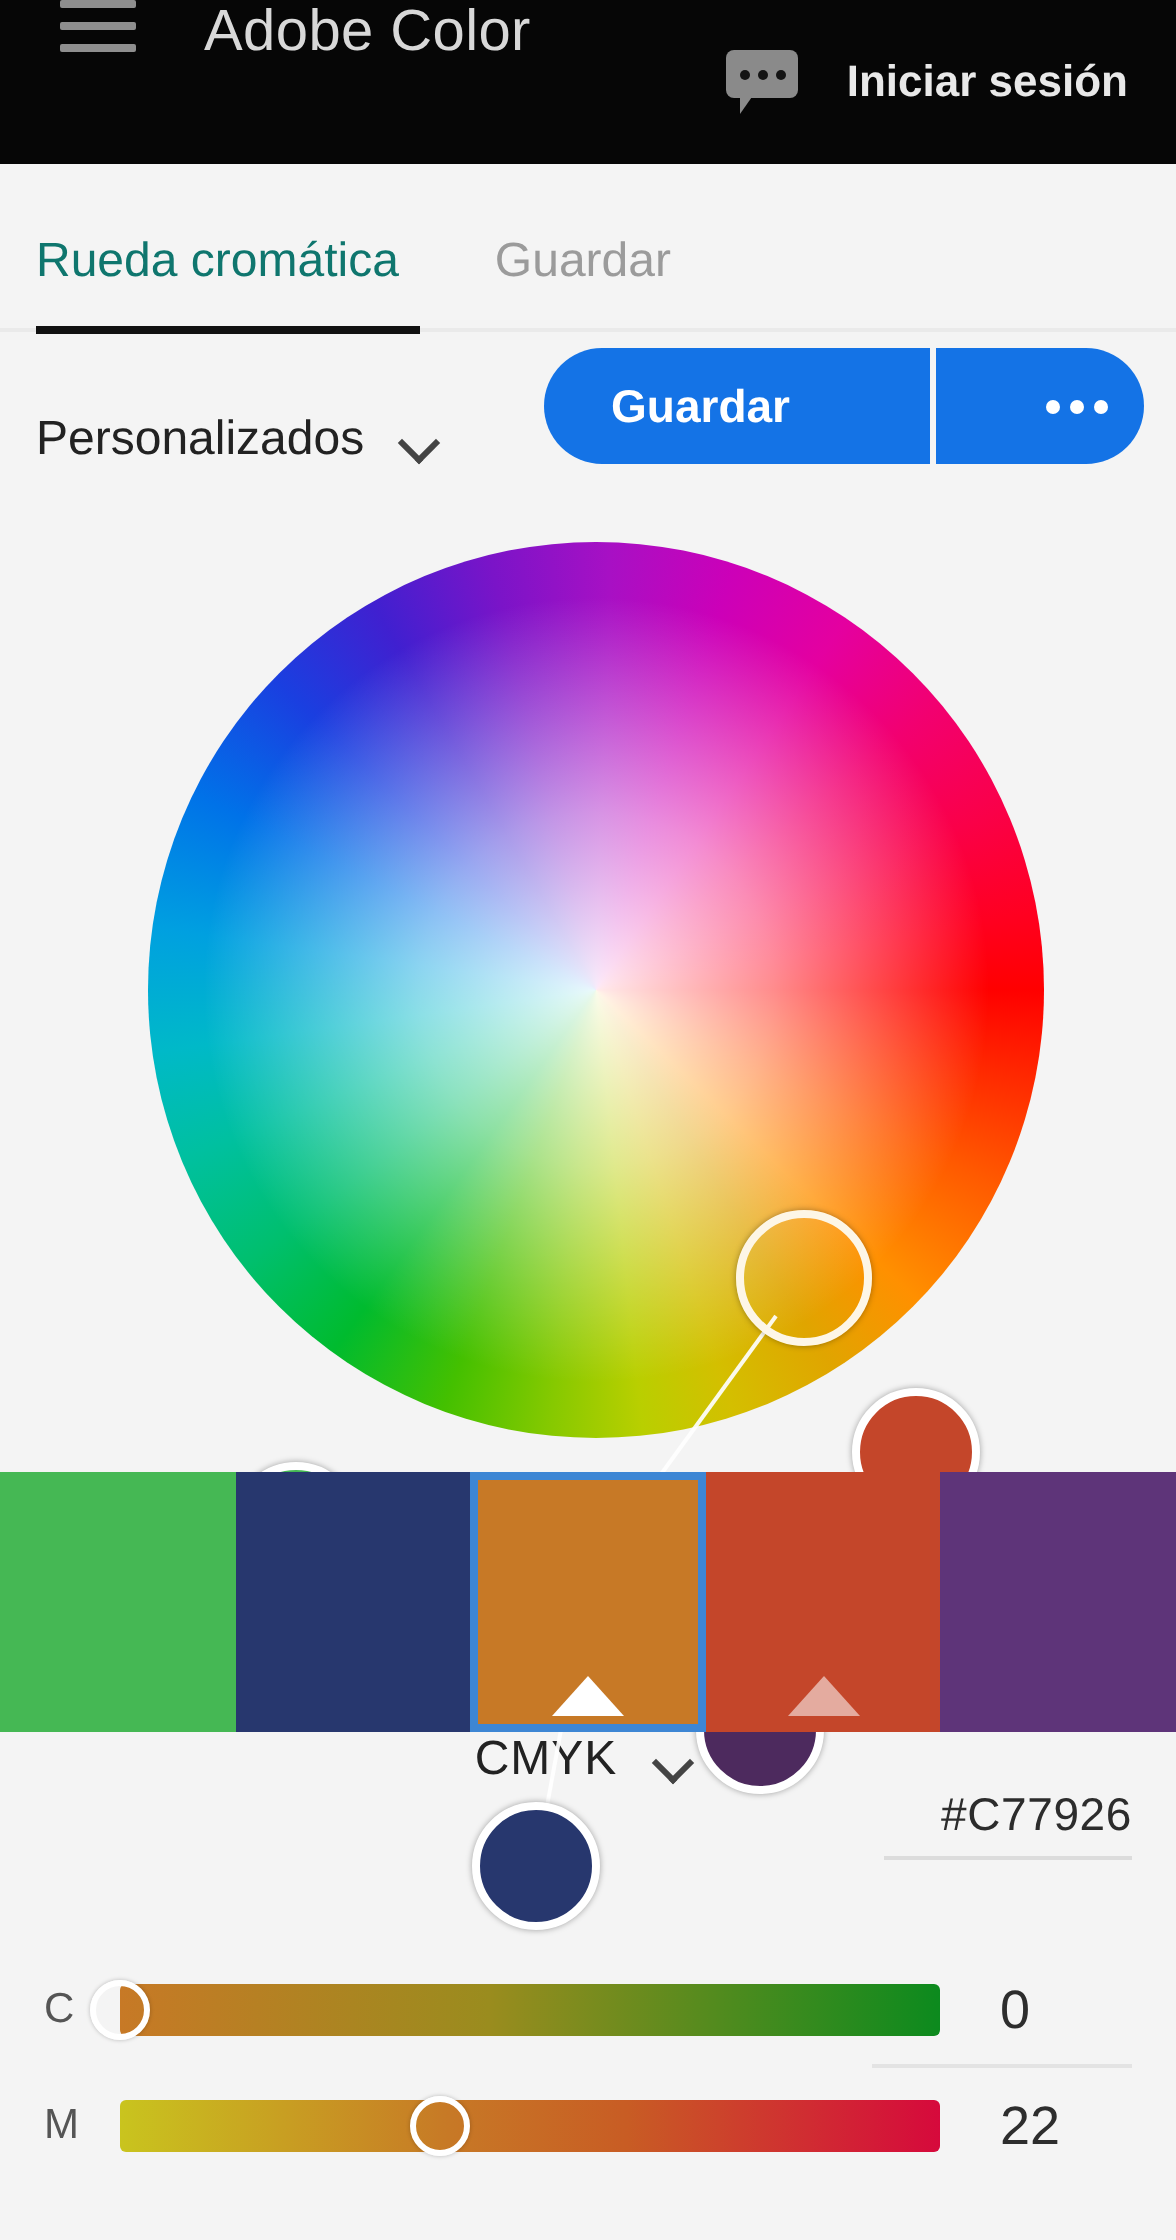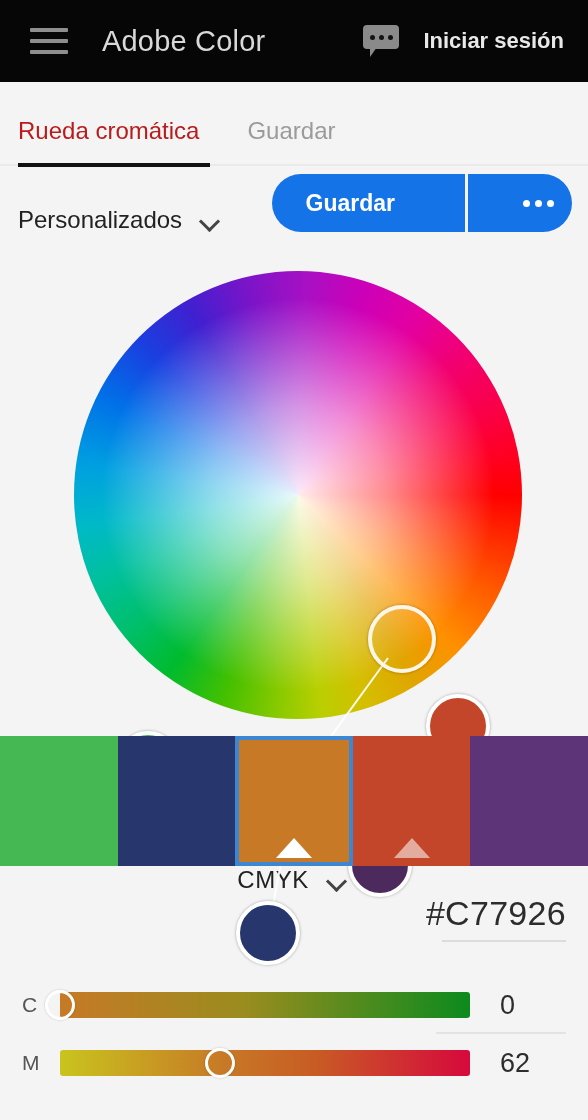--- a/index.html
+++ b/index.html
@@ -9,21 +9,21 @@
     font-family:"Liberation Sans", sans-serif;
     overflow:hidden;
   }
   #app { position:relative; width:588px; height:1120px; background:#f4f4f4; }
 
   
   .header {
     position:relative;
     height:82px; width:100%;
     background:#060606;
-    display:flex; align-items:center;
+    display:flex; 
   }
   .hamburger {
     margin-left:30px; width:38px; height:26px;
     display:flex; flex-direction:column; justify-content:space-between;
     cursor:pointer;
   }
   .hamburger span { display:block; height:4px; width:100%; background:#8e8e8e; border-radius:1px; }
   .brand {
     margin-left:34px;
     color:#d8d8d8; font-size:29px; font-weight:400;
@@ -44,21 +44,21 @@
     position:absolute; top:22px; left:7px;
     width:0; height:0;
     border-left:7px solid #8a8a8a;
     border-bottom:10px solid transparent;
   }
   .signin { color:#e8e8e8; font-size:22px; font-weight:700; white-space:nowrap; }
 
   
   .tabs { position:relative; height:92px; padding:0 18px; display:flex; align-items:center; gap:48px; }
   .tab { font-size:24px; color:#9b9b9b; padding-top:6px; cursor:pointer; white-space:nowrap; }
-  .tab.active { color:#b91c1c; }
+  .tab.active { color:#0f766e; }
   .tab-underline-track { position:absolute; left:0; right:0; bottom:8px; height:2px; background:#eaeaea; }
   .tab-underline { position:absolute; left:18px; bottom:7px; width:192px; height:4px; background:#111; }
 
   
   .controls { height:92px; padding:0 16px 0 18px; display:flex; }
   .preset { display:flex; align-items:center; gap:18px; cursor:pointer; }
   .preset-label { font-size:24px; color:#222; white-space:nowrap; }
   .chev { width:20px; height:12px; position:relative; }
   .chev:before {
     content:""; position:absolute; left:2px; top:0;
@@ -119,21 +119,21 @@
     border-left:18px solid transparent; border-right:18px solid transparent;
   }
   .tri.white { border-bottom:20px solid #ffffff; }
   .tri.faded { border-bottom:20px solid rgba(255,255,255,.55); }
 
   
   .model-row { height:110px; padding:0 22px 0 18px; display:flex; align-items:center;flex-direction:column; }
   .model-left { display:flex; align-items:center; gap:18px; cursor:pointer; }
   .model-name { font-size:24px; color:#222; letter-spacing:.5px; }
   .hex-wrap { margin-left:auto; text-align:right; }
-  .hex { font-size:34px; color:#2c2c2c; letter-spacing:.3px; }
+  .hex { font-size:23px; color:#2c2c2c; letter-spacing:.3px; }
   .hex-underline { margin-top:7px; height:2px; background:#dcdcdc; width:124px; margin-left:auto; }
 
   
   .slider-row { height:58px; display:flex; align-items:center; padding:0 22px 0 22px; position:relative; }
   .slider-label { width:38px; font-size:21px; color:#555; }
   .track {
     position:relative; flex:1 1 auto; height:26px; border-radius:3px; margin-right:30px;
   }
   .knob {
     position:absolute; top:50%; transform:translate(-50%,-50%);
@@ -245,16 +245,16 @@
     </div>
     <div class="slider-value">0</div>
     <div class="row-divider"></div>
   </div>
 
   <div class="slider-row">
     <div class="slider-label">M</div>
     <div class="track" style="background:linear-gradient(90deg,#C9C41E 0%,#C77926 40%,#C85C24 62%,#D6093C 100%);">
       <div class="knob" style="left:39%;"></div>
     </div>
-    <div class="slider-value">62</div>
+    <div class="slider-value">22</div>
   </div>
 
 </div>
 
 </body></html>

